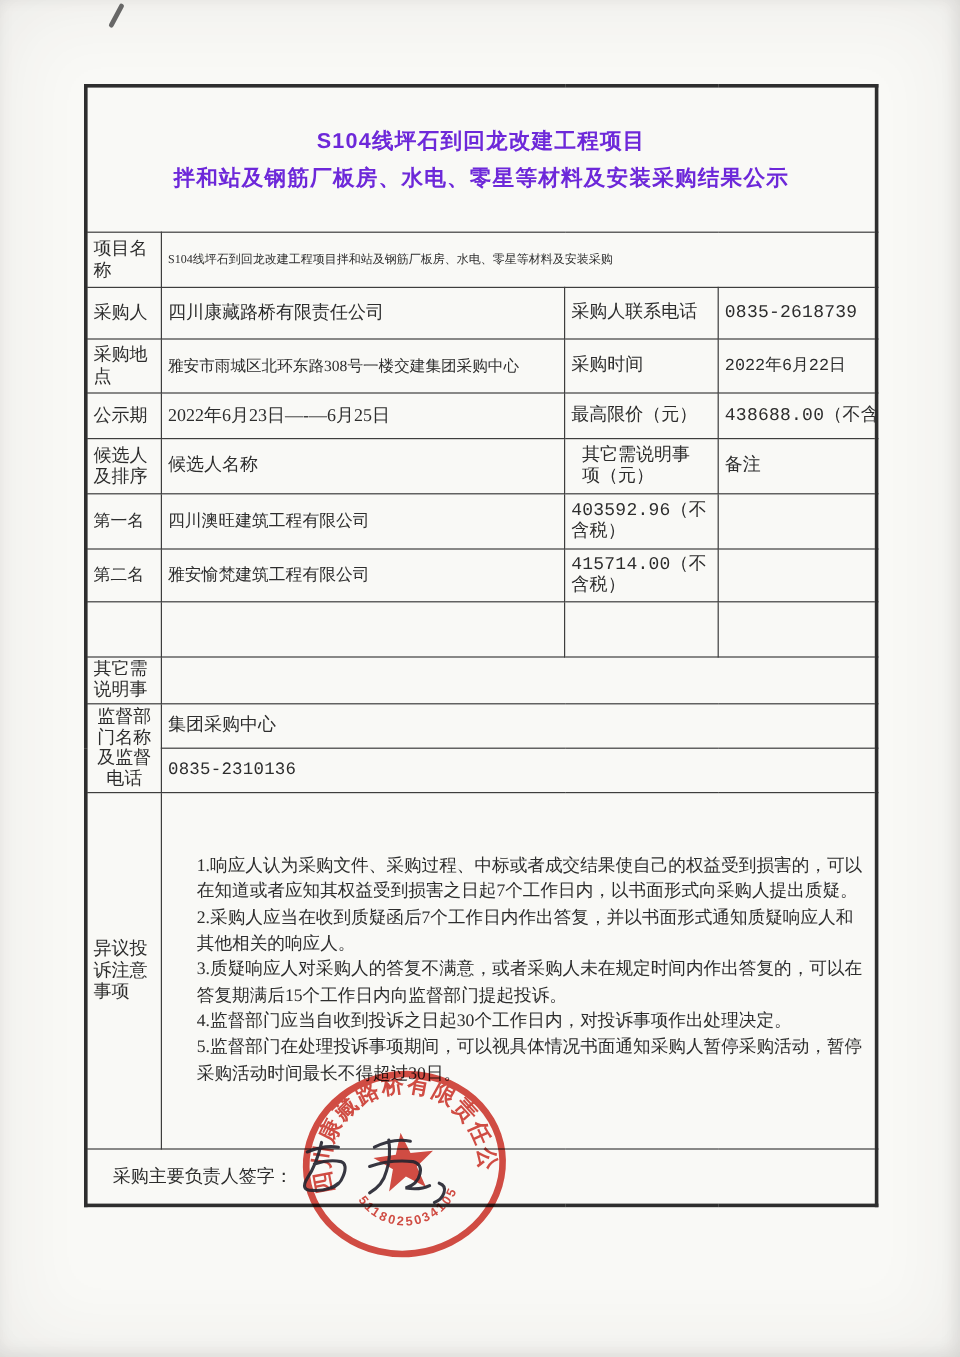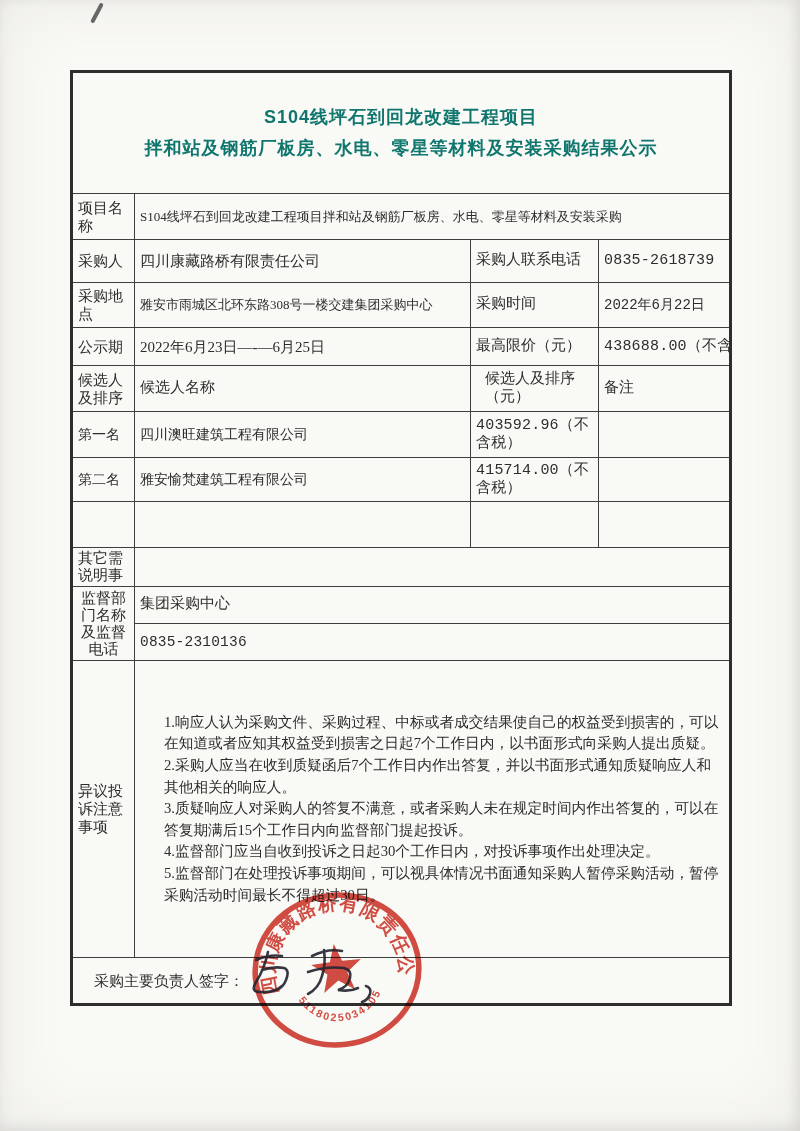--- a/index.html
+++ b/index.html
@@ -17,21 +17,21 @@
     border:3px solid #2e2e2e;
   }
   table.doc td{
     border:1.6px solid #3e3e3e;
     font-size:15px;line-height:18px;
     padding:2px 5px;vertical-align:middle;overflow:hidden;
   }
   .title-cell{text-align:center;vertical-align:middle;}
   .title-line{
     font-family:"Liberation Sans","DejaVu Sans",sans-serif;
-    font-weight:bold;font-size:18px;line-height:31px;color:#0f766e;letter-spacing:1px;
+    font-weight:bold;font-size:18px;line-height:31px;color:#6d28d9;letter-spacing:1px;
   }
   .lab{padding-left:5px;padding-right:2px;text-align:left;}
   .lab-center{text-align:center;padding:2px 2px;}
   .clip2{height:34px;line-height:17px;overflow:hidden;}
   .c{font-family:Liberation Mono, monospace;}
   .nowrap{white-space:nowrap;}
   .num{font-size:13.8px;letter-spacing:.2px;}
   .objection-cell{padding:8px 10px 8px 8px;}
   .objection-cell .oline{font-size:14.7px;line-height:21.6px;text-align:left;margin-left:24px;}
   .sig-cell{padding-left:6px;}
@@ -62,21 +62,21 @@
     <tbody>
         <tr style="height:122px">
       <td colspan="4" class="title-cell">
         <div class="title-line">S104线坪石到回龙改建工程项目</div>
         <div class="title-line">拌和站及钢筋厂板房、水电、零星等材料及安装采购结果公示</div>
       </td>
     </tr>
 
     <tr style="height:46px">
       <td class="lab">项目名称</td>
-      <td colspan="3" class="nowrap" style="font-size:13px">S104线坪石到回龙改建工程项目拌和站及钢筋厂板房、水电、零星等材料及安装采购</td>
+      <td colspan="3" class="nowrap" style="font-size:10px">S104线坪石到回龙改建工程项目拌和站及钢筋厂板房、水电、零星等材料及安装采购</td>
     </tr>
 
     <tr style="height:43px">
       <td class="lab nowrap">采购人</td>
       <td>四川康藏路桥有限责任公司</td>
       <td class="c nowrap">采购人联系电话</td>
       <td class="c num">0835-2618739</td>
     </tr>
 
     <tr style="height:45px">
@@ -89,21 +89,21 @@
     <tr style="height:38px">
       <td class="lab nowrap">公示期</td>
       <td>2022年6月23日—-—6月25日</td>
       <td class="c nowrap">最高限价（元）</td>
       <td class="c num nowrap">438688.00（不含税）</td>
     </tr>
 
     <tr style="height:46px">
       <td class="lab">候选人及排序</td>
       <td class="c">候选人名称</td>
-      <td class="c" style="padding:2px 14px">候选人及排序（元）</td>
+      <td class="c" style="padding:2px 14px">其它需说明事项（元）</td>
       <td class="c">备注</td>
     </tr>
 
     <tr style="height:46px">
       <td class="c" style="font-size:14px">第一名</td>
       <td class="c" style="font-size:14px">四川澳旺建筑工程有限公司</td>
       <td class="c num">403592.96（不含税）</td>
       <td class="c"></td>
     </tr>
 

